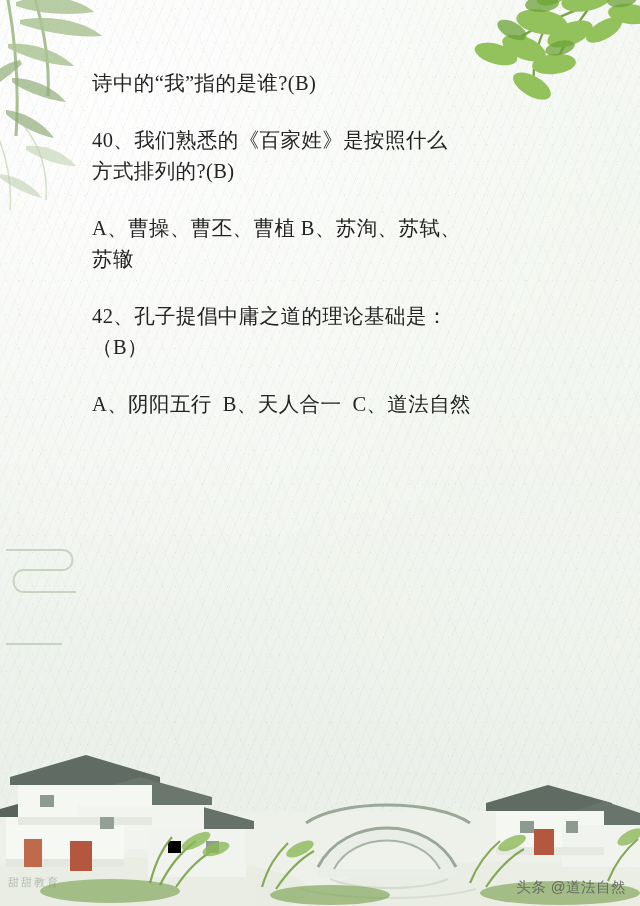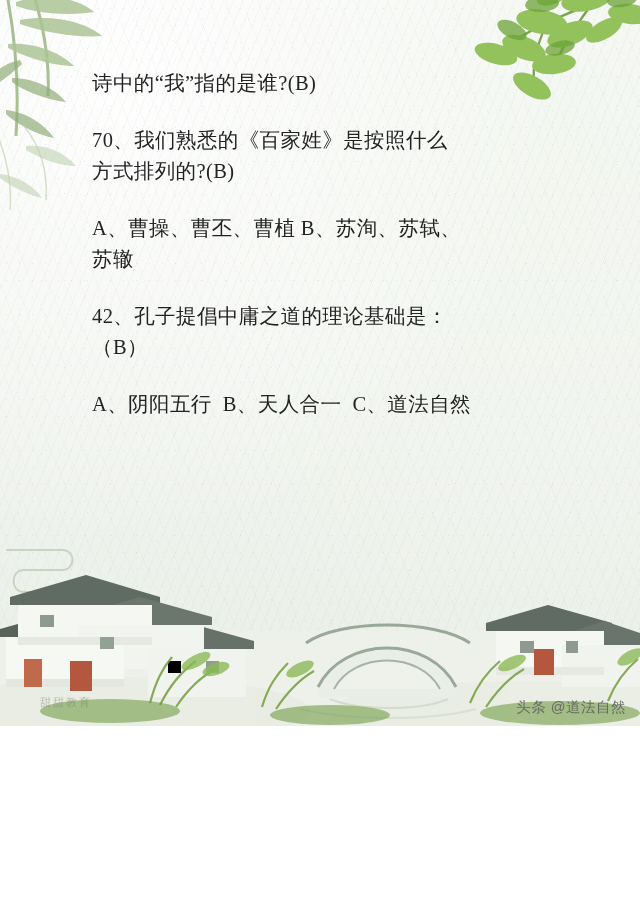--- a/index.html
+++ b/index.html
@@ -6,21 +6,21 @@
     margin: 0;
     padding: 0;
     background: #ffffff;
   }
   body {
     font-family: "Liberation Serif", "DejaVu Serif", serif;
   }
   #page {
     position: relative;
     width: 640px;
-    height: 726px;
+    height: 906px;
     overflow: hidden;
     background: #f4f6f2;
     text-decoration: underline;
   }
 
   
   .paper {
     position: absolute;
     inset: 0;
     background:
@@ -90,21 +90,20 @@
   }
   .stamp {
     position: absolute;
     left: 8px;
     bottom: 16px;
     font-family: "Liberation Sans", "DejaVu Sans", sans-serif;
     font-size: 11px;
     color: #6f7b6a;
     opacity: 0.45;
     letter-spacing: 2px;
-    margin-left: 32px;
   }
 </style>
 </head>
 <body>
 
 <div id="page">
 
   <div class="paper"></div>
   <div class="speckles"></div>
   <div class="fiber"></div>
@@ -165,21 +164,21 @@
 
   <svg class="art bracket" viewBox="0 0 90 130">
     <g stroke="#c9d3c2" stroke-width="2" fill="none">
       <path d="M0 10 L56 10 C70 10, 70 30, 56 30 L18 30 C4 30, 4 52, 18 52 L70 52"></path>
       <path d="M0 104 L56 104"></path>
     </g>
   </svg>
 
   <div class="content">
     <p class="qline">诗中的“我”指的是谁?(B)</p>
-    <p class="qline">70、我们熟悉的《百家姓》是按照什么
+    <p class="qline">40、我们熟悉的《百家姓》是按照什么
 方式排列的?(B)</p>
     <p class="qline">A、曹操、曹丕、曹植 B、苏洵、苏轼、
 苏辙</p>
     <p class="qline">42、孔子提倡中庸之道的理论基础是：
 （B）</p>
     <p class="qline">A、阴阳五行  B、天人合一  C、道法自然</p>
   </div>
 
   <svg class="art village" viewBox="0 0 640 215">
 

